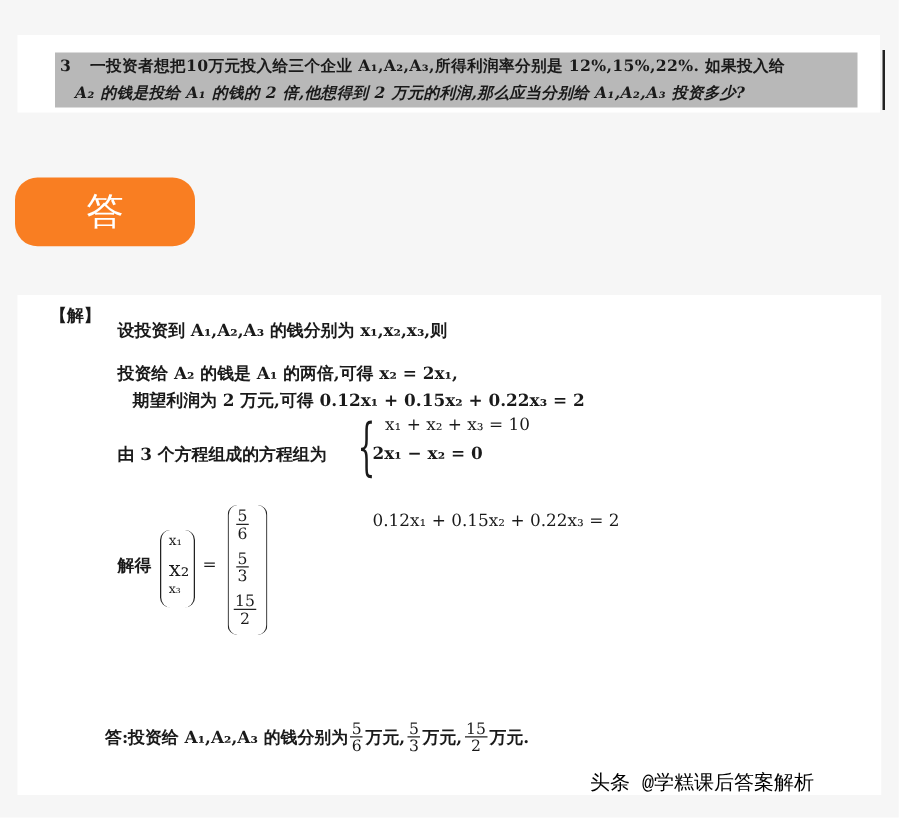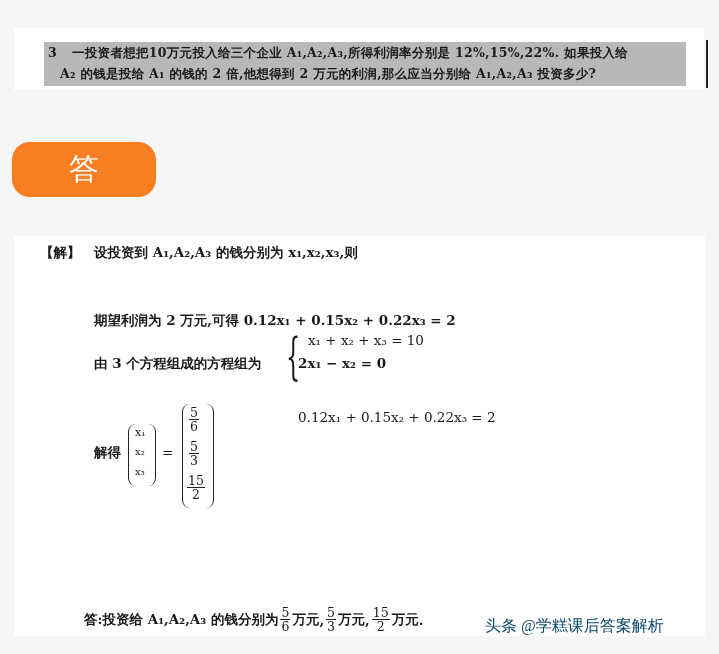--- a/index.html
+++ b/index.html
@@ -10,70 +10,71 @@
   .q-num{left:34px;top:15px;font-size:12.5px;font-weight:bold;position:absolute;}
   .vbar{position:absolute;left:692px;top:12px;width:2px;height:48px;background:#222;}
   .ans-btn{position:absolute;left:12px;top:142px;width:144px;height:55px;background:#f97e22;border-radius:18px;color:#fff;font-family:"DejaVu Sans","Liberation Sans",sans-serif;font-size:30px;display:flex;align-items:center;justify-content:center;}
   .sol-img{position:absolute;left:14px;top:236px;width:691px;height:400px;background:#fff;}
   .t{position:absolute;font-size:13.5px;font-weight:bold;white-space:nowrap;}
   .brace{position:absolute;left:272px;top:96px;font-size:50px;font-weight:normal;line-height:1;transform:scaleX(0.45);transform-origin:left;}
   .frac{display:inline-block;vertical-align:middle;text-align:center;font-weight:normal;font-size:12.5px;line-height:1.05;margin:0 2px;}
   .frac span{display:block;}
   .frac .num{border-bottom:1px solid #222;padding:0 1px;}
   .vec{position:absolute;border-left:1.5px solid #222;border-right:1.5px solid #222;border-radius:8px;}
-  .watermark{position:absolute;left:485px;top:616px;font-family:Liberation Serif, serif;font-size:16px;color:#0c4a6e;white-space:nowrap;}
+  .watermark{position:absolute;left:472px;top:616px;font-family:Liberation Mono, monospace;font-size:16px;color:#000000;white-space:nowrap;}
 </style>
 </head>
 <body>
 
 <div class="top-img">
   <div class="q-band">
     <span class="q-num" style="left:4px;top:3px;">3</span>
     <span class="q-line" style="left:28px;top:3px;">一投资者想把10万元投入给三个企业 A₁,A₂,A₃,所得利润率分别是 12%,15%,22%. 如果投入给</span>
-    <span class="q-line" style="left:16px;top:24px;">A₂ 的钱是投给 A₁ 的钱的 2 倍,他想得到 2 万元的利润,那么应当分别给 A₁,A₂,A₃ 投资多少?</span>
+    <span class="q-line" style="left:16px;top:24px;font-style:italic;">A₂ 的钱是投给 A₁ 的钱的 2 倍,他想得到 2 万元的利润,那么应当分别给 A₁,A₂,A₃ 投资多少?</span>
   </div>
   <div class="vbar"></div>
 </div>
 
 <div class="ans-btn">答</div>
 
 <div class="sol-img">
   <div class="t" style="left:26px;top:8px;">【解】</div>
-  <div class="t" style="left:80px;top:8px;">设投资到 A₁,A₂,A₃ 的钱分别为 x₁,x₂,x₃,则</div>
-  <div class="t" style="left:80px;top:76px;text-align:center;">期望利润为 2 万元,可得 0.12x₁ + 0.15x₂ + 0.22x₃ = 2</div>
+  <div class="t" style="left:80px;top:20px;">设投资到 A₁,A₂,A₃ 的钱分别为 x₁,x₂,x₃,则</div>
+  <div class="t" style="left:80px;top:54px;">投资给 A₂ 的钱是 A₁ 的两倍,可得 x₂ = 2x₁,</div>
+  <div class="t" style="left:92px;top:76px;text-align:center;">期望利润为 2 万元,可得 0.12x₁ + 0.15x₂ + 0.22x₃ = 2</div>
 
   <div class="t" style="left:80px;top:119px;">由 3 个方程组成的方程组为</div>
   <div class="brace">{</div>
   <div class="t" style="left:284px;top:96px;font-weight:normal;margin-left:10px;">x₁ + x₂ + x₃ = 10</div>
   <div class="t" style="left:284px;top:119px;font-weight:bold;">2x₁ − x₂ = 0</div>
   <div class="t" style="left:284px;top:141px;font-weight:normal;margin-top:32px;">0.12x₁ + 0.15x₂ + 0.22x₃ = 2</div>
 
   <div class="t" style="left:80px;top:208px;">解得</div>
   <div class="vec" style="left:114px;top:188px;width:26px;height:62px;">
     <div class="t" style="left:6px;top:2px;font-weight:normal;font-size:11px;">x₁</div>
-    <div class="t" style="left:6px;top:22px;font-weight:normal;font-size:10px;">x₂</div>
+    <div class="t" style="left:6px;top:22px;font-weight:normal;font-size:17px;">x₂</div>
     <div class="t" style="left:6px;top:42px;font-weight:normal;font-size:10px;">x₃</div>
   </div>
   <div class="t" style="left:148px;top:208px;font-weight:normal;">=</div>
   <div class="vec" style="left:168px;top:168px;width:30px;height:104px;">
     <div style="position:absolute;left:4px;top:2px;" class="frac">
         <span class="num">5</span>
         <span>6</span>
       </div>
     <div style="position:absolute;left:4px;top:36px;" class="frac">
         <span class="num">5</span>
         <span>3</span>
       </div>
     <div style="position:absolute;left:2px;top:70px;" class="frac">
         <span class="num">15</span>
         <span>2</span>
       </div>
   </div>
 
-  <div class="t" style="left:70px;top:370px;display:flex;align-items:center;">
+  <div class="t" style="left:70px;top:340px;display:flex;align-items:center;">
     <span>答:投资给 A₁,A₂,A₃ 的钱分别为</span>
     <span class="frac">
         <span class="num">5</span>
         <span>6</span>
       </span>
     <span>万元</span>
       <span>,</span>
     <span class="frac">
         <span class="num">5</span>
         <span>3</span>

